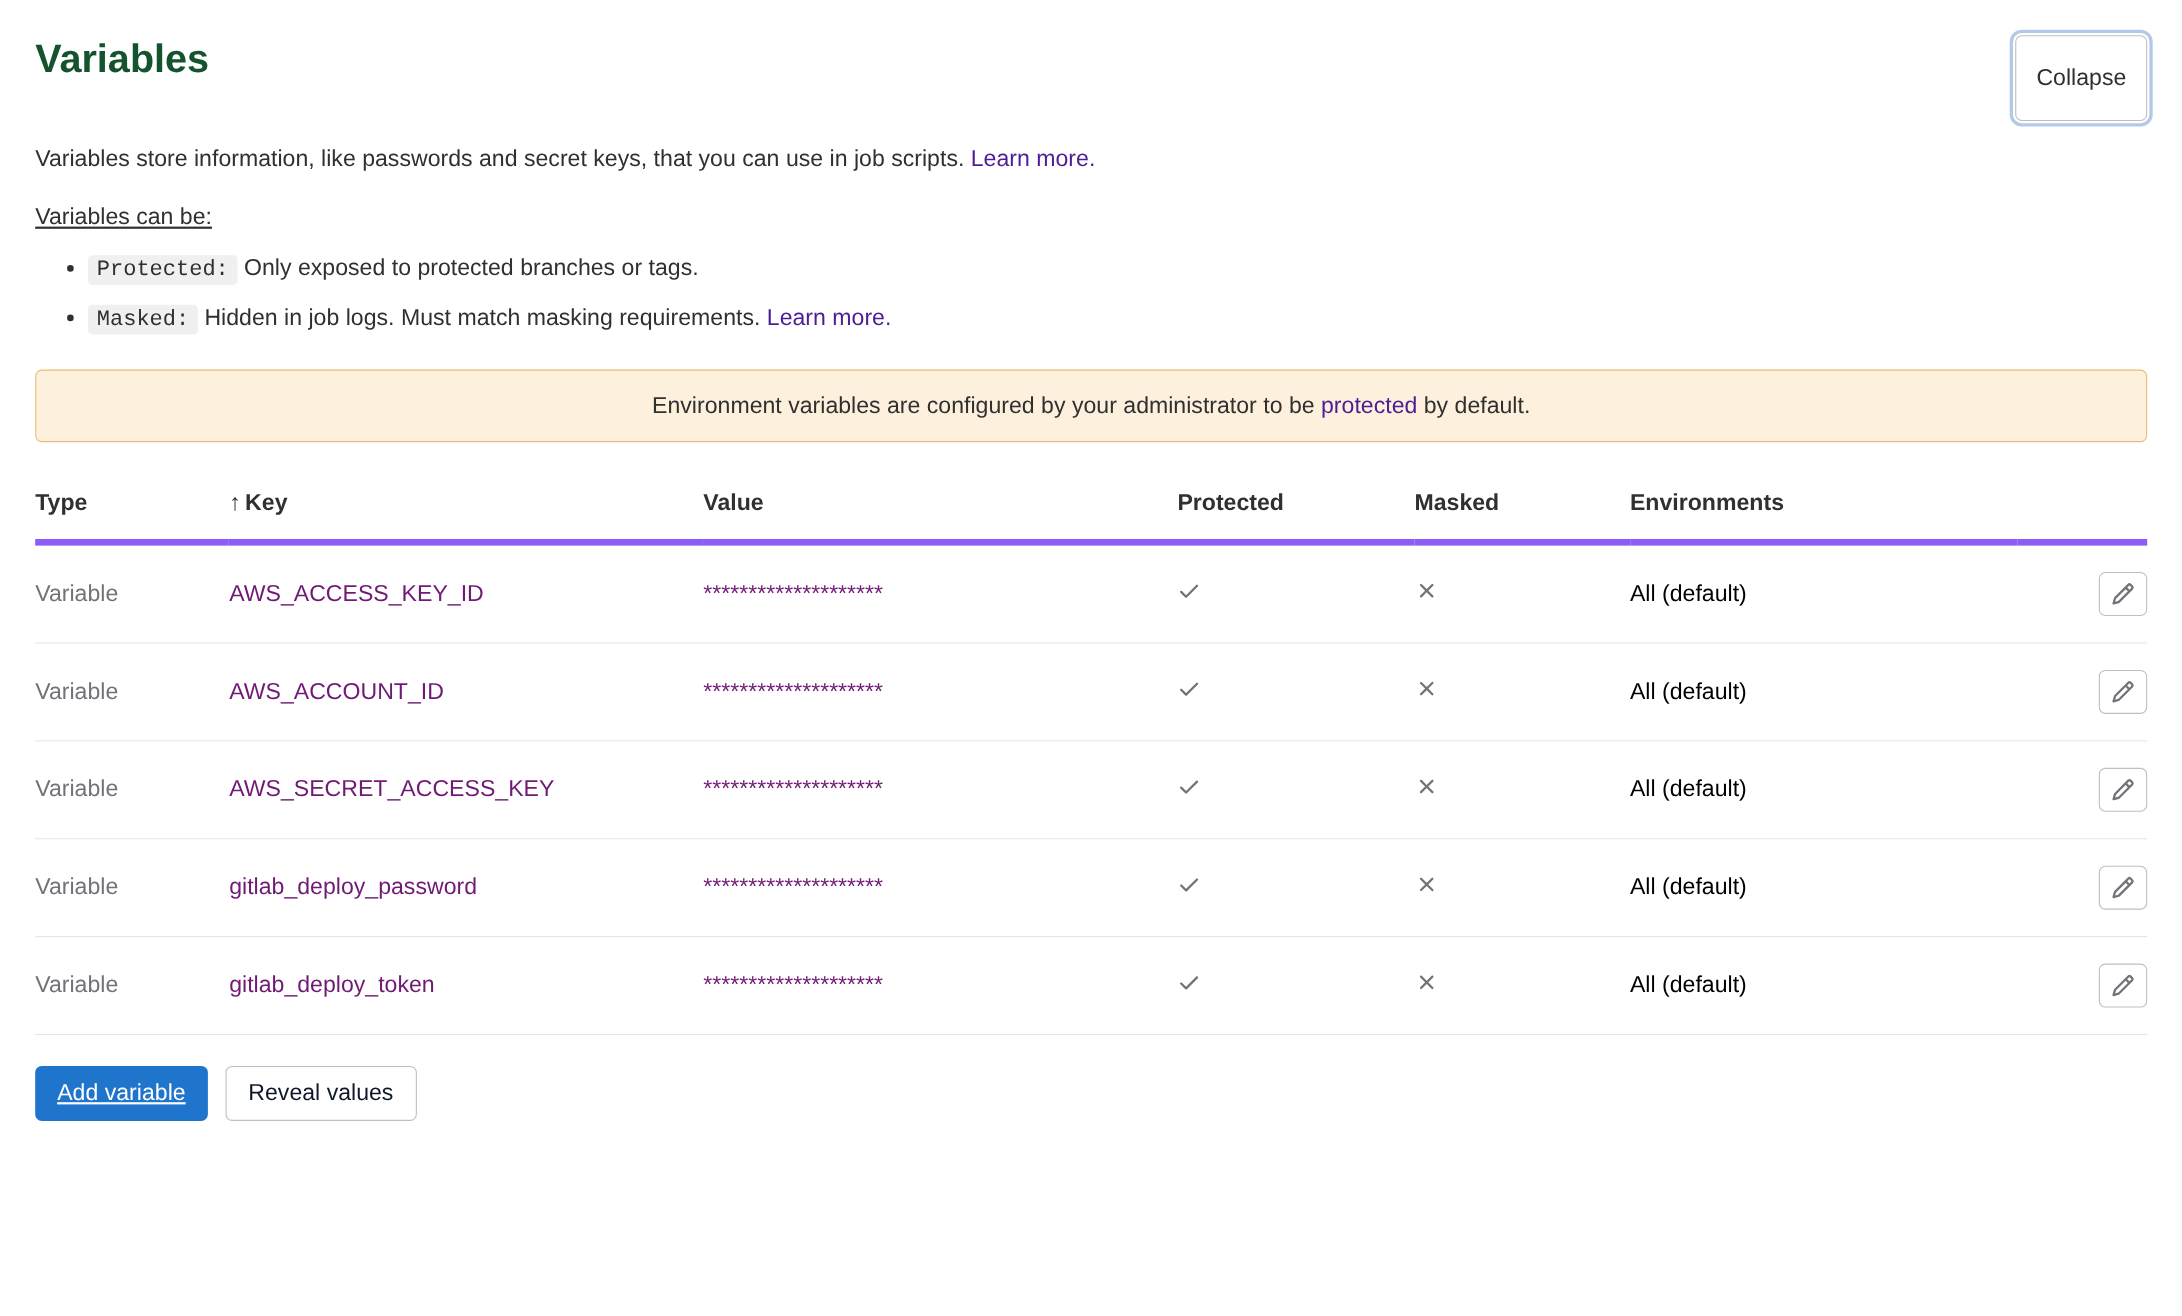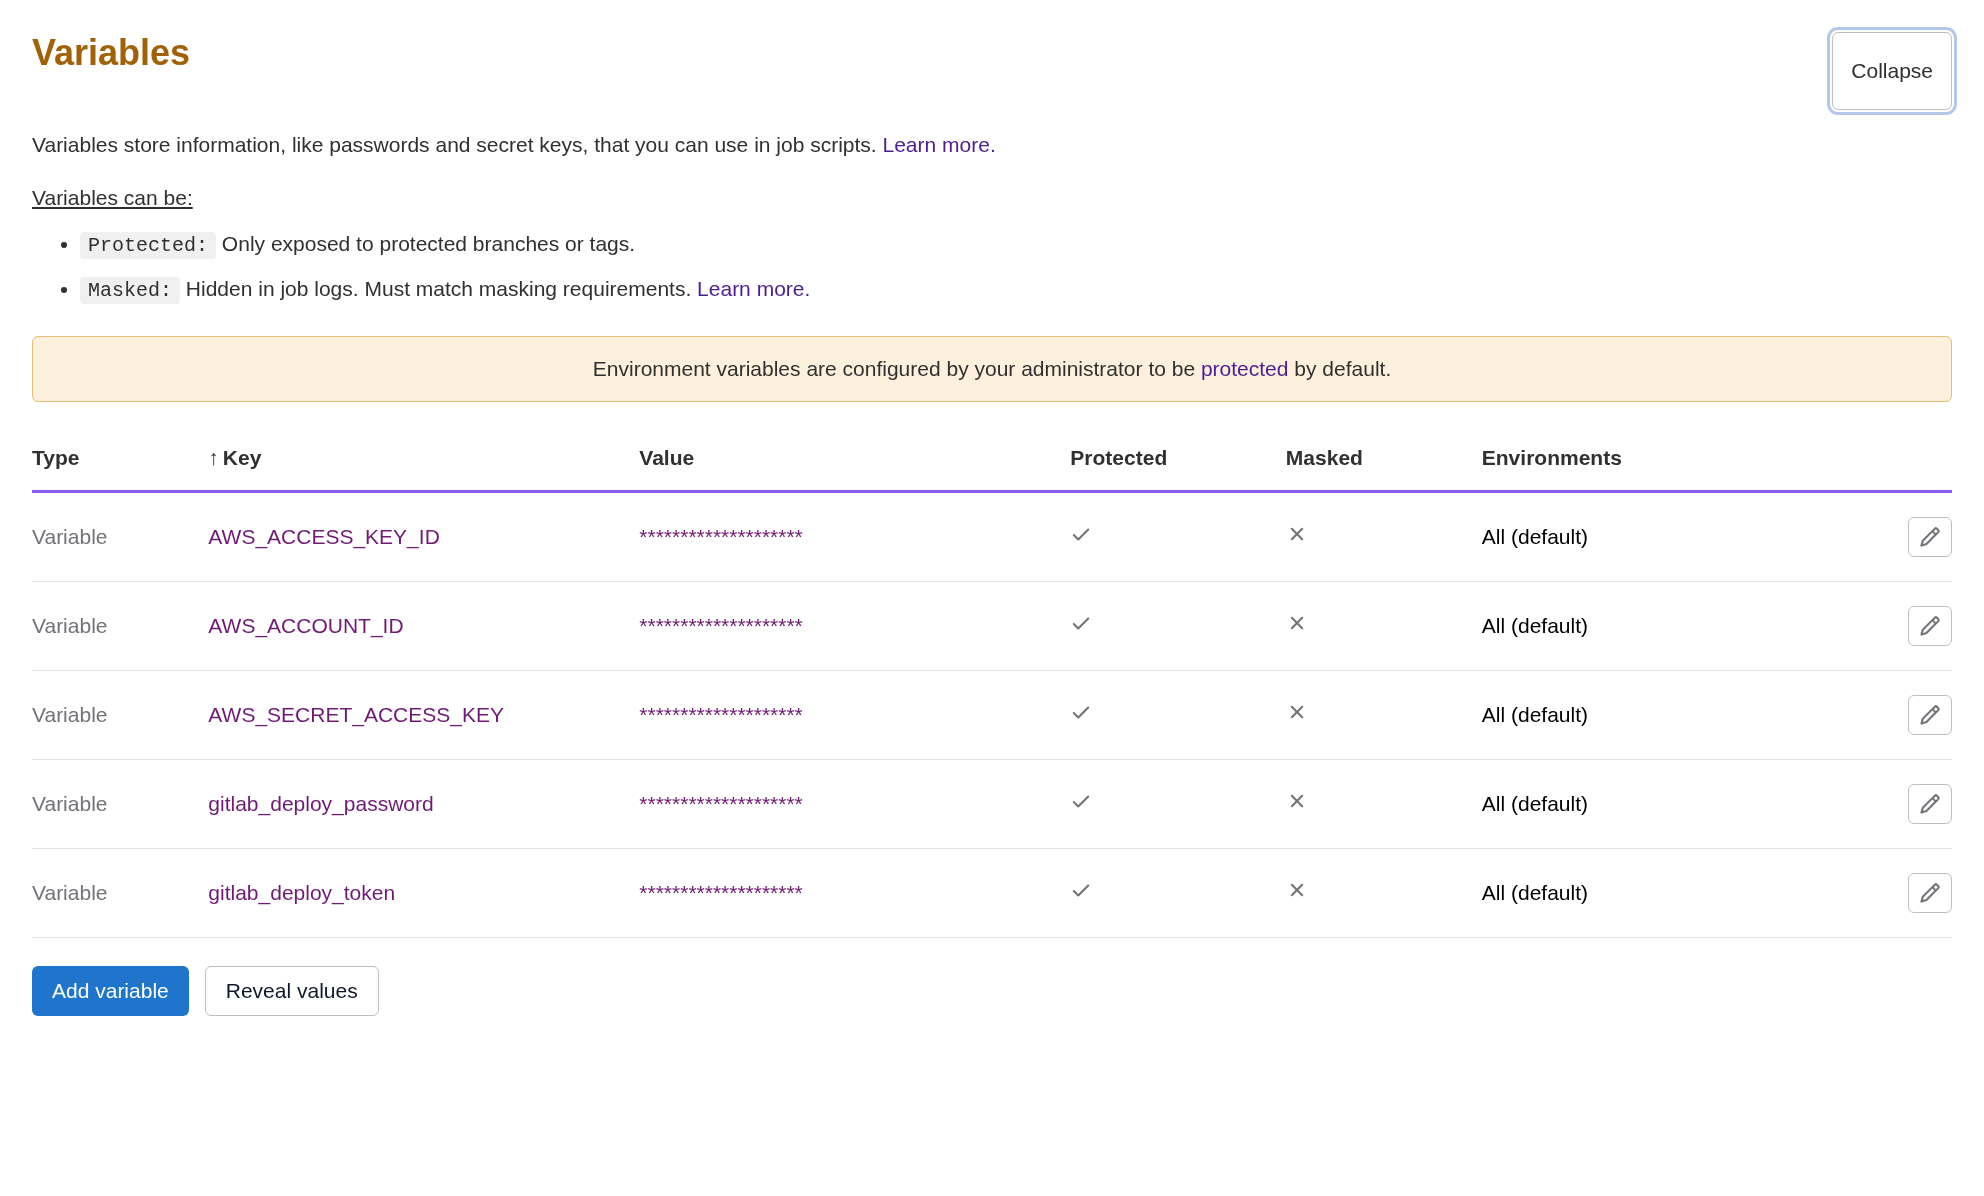--- a/index.html
+++ b/index.html
@@ -19,21 +19,21 @@
     .section-header {
       display: flex;
       justify-content: space-between;
       align-items: flex-start;
       margin-bottom: 18px;
     }
     
     .section-title {
       font-size: 36px;
       font-weight: 600;
-      color: #a16207;
+      color: #14532d;
     }
     
     .collapse-btn {
       background: #fff;
       border: 1px solid #bfbfbf;
       border-radius: 6px;
       padding: 26px 18px;
       font-size: 21px;
       color: #303030;
       cursor: pointer;
@@ -89,21 +89,21 @@
     .variables-table {
       width: 100%;
       border-collapse: collapse;
     }
     
     .variables-table thead th {
       text-align: left;
       font-weight: 600;
       color: #303030;
       padding: 14px 8px 20px 0;
-      border-bottom: 3px solid #8b5cf6;
+      border-bottom: 6px solid #8b5cf6;
     }
     
     .variables-table tbody td {
       padding: 24px 8px 24px 0;
       border-bottom: 1px solid #e5e5e5;
       color: #701a75;
       vertical-align: middle;
     }
     
     .variables-table tbody td.type-cell {
@@ -150,20 +150,21 @@
     }
     
     .btn-primary {
       background: #1f75cb;
       color: #fff;
       border: none;
       border-radius: 6px;
       padding: 12px 20px;
       font-size: 21px;
       cursor: pointer;
+      text-decoration: underline;
     }
     
     .btn-secondary {
       background: #fff;
       color: #0f172a;
       border: 1px solid #bfbfbf;
       border-radius: 6px;
       padding: 12px 20px;
       font-size: 21px;
       cursor: pointer;

